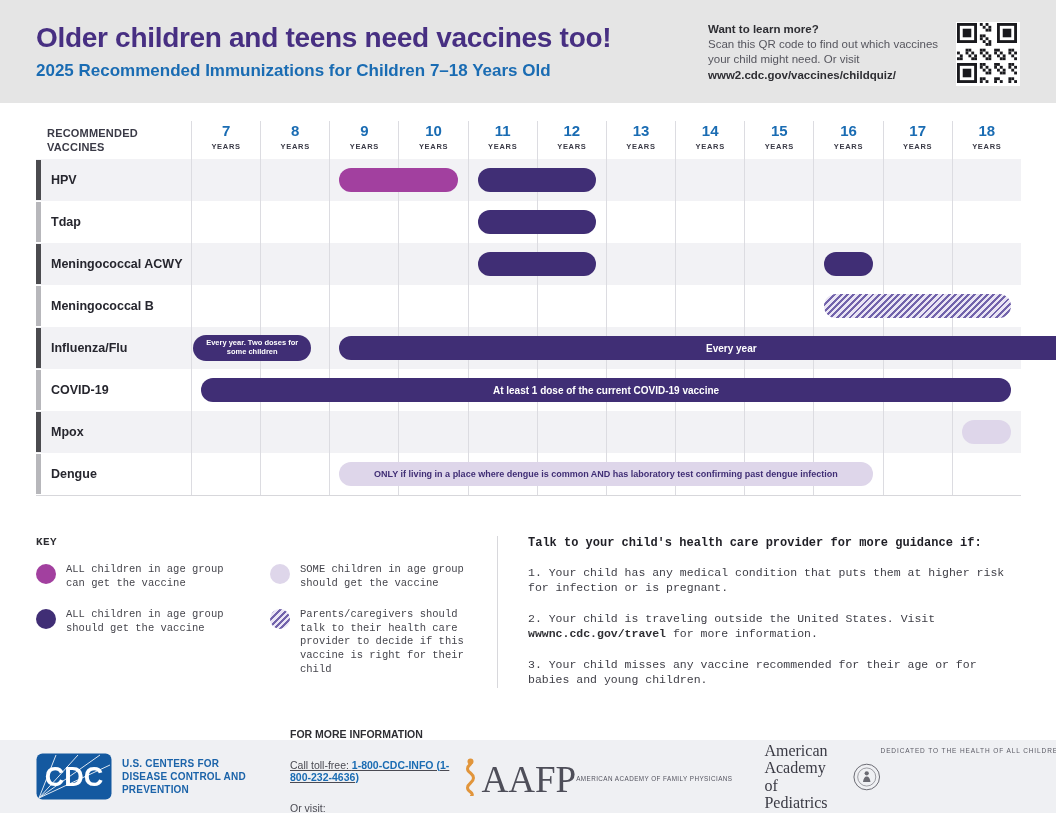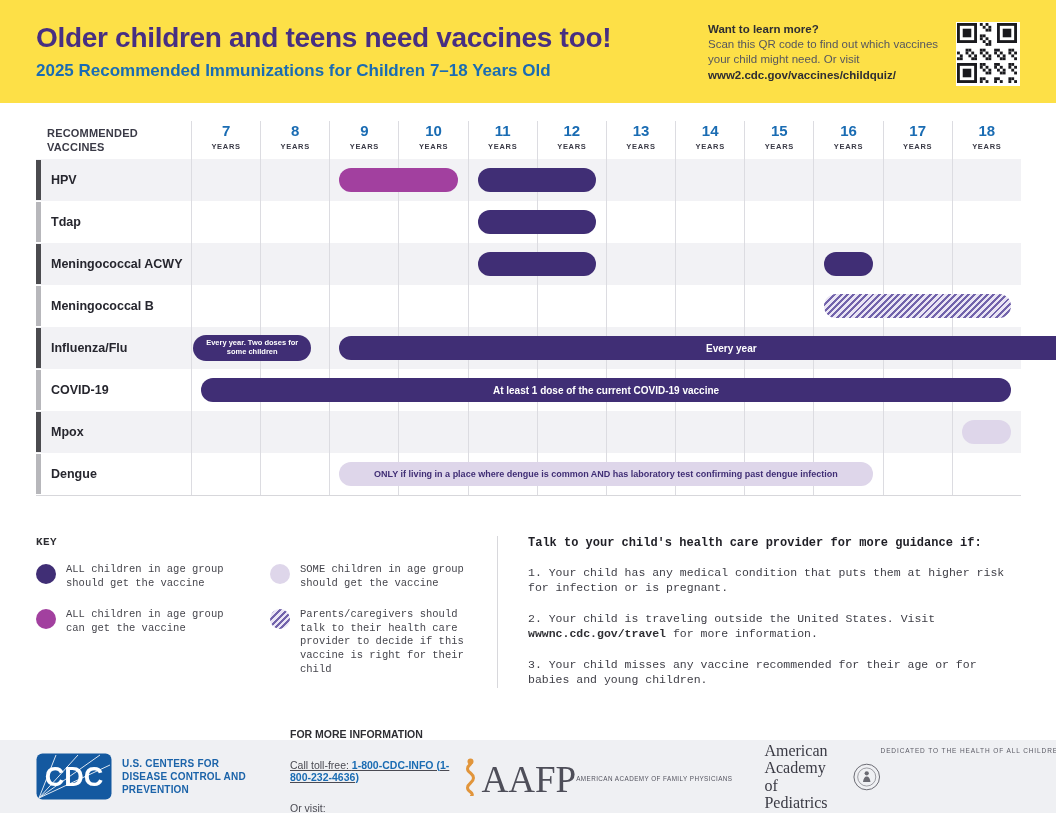--- a/index.html
+++ b/index.html
@@ -1,20 +1,20 @@
 <!DOCTYPE html>
 <html style="--title-purple: #472F82; --blue: #1A6CB3; --purple-dark: #402E75; --magenta: #A2409F; --lavender: #DED6EA; --hatch: #7263AB;"><head>
 <meta charset="utf-8">
 <style>
   html,body{margin:0;padding:0;background:#fff;}
   .page{position:relative;width:1056px;height:813px;background:#fff;overflow:hidden;
         font-family:"Liberation Sans",sans-serif;-webkit-font-smoothing:antialiased;}
 
   
-  .topbar{height:103px;background:#fde047;box-sizing:border-box;
+  .topbar{height:103px;background:#e5e5e5;box-sizing:border-box;
           display:flex;align-items:flex-start;padding:22px 36px 0 36px;}
   .titles{flex:1;}
   .page-title{margin:0;font-size:28px;font-weight:bold;letter-spacing:-0.3px;color:var(--title-purple,#472F82);}
   .page-subtitle{margin:7px 0 0 0;font-size:17px;font-weight:bold;color:var(--blue,#1A6CB3);}
   .learnmore{width:232px;margin-right:16px;padding-top:1px;}
   .lm-head{font-size:11.5px;font-weight:bold;color:#2E2E33;}
   .lm-body{font-size:11.5px;color:#56565E;line-height:1.33;margin-top:2px;}
   .lm-url{font-weight:bold;color:#2E2E33;cursor:pointer;}
   .qr{width:62px;height:62px;margin-top:0;background:#fff;padding:1px;}
 
@@ -414,26 +414,26 @@
           </div>
         </div>
     </section>
 
     <section class="below">
       <div class="key">
         <div class="key-title">KEY</div>
         <div class="key-cols" id="key-cols">
             <div class="key-col">
               <div class="key-item">
+                <span class="kcircle can"></span>
+                <span class="ktext">ALL children in age group can get the vaccine</span>
+              </div>
+              <div class="key-item">
                 <span class="kcircle should"></span>
                 <span class="ktext">ALL children in age group should get the vaccine</span>
-              </div>
-              <div class="key-item">
-                <span class="kcircle can"></span>
-                <span class="ktext">ALL children in age group can get the vaccine</span>
               </div>
             </div>
             <div class="key-col">
               <div class="key-item">
                 <span class="kcircle some"></span>
                 <span class="ktext">SOME children in age group should get the vaccine</span>
               </div>
               <div class="key-item">
                 <span class="kcircle talk"></span>
                 <span class="ktext">Parents/caregivers should talk to their health care provider to decide if this vaccine is right for their child</span>

